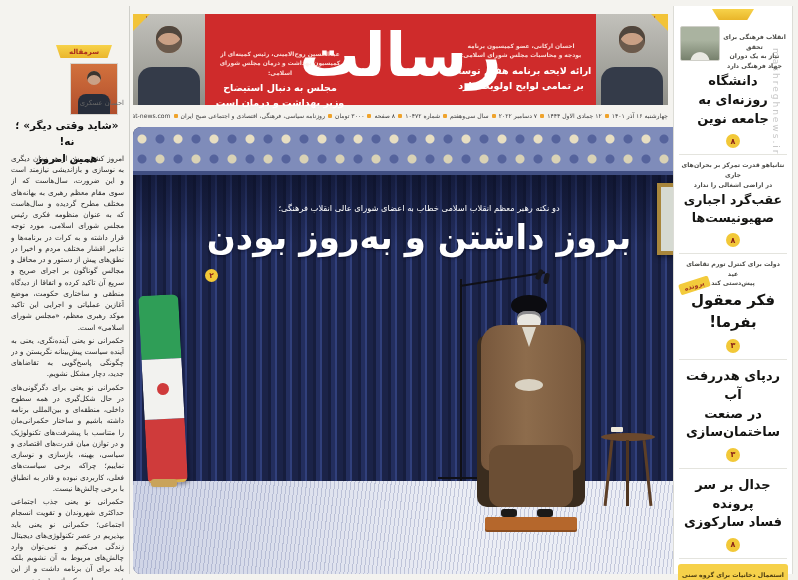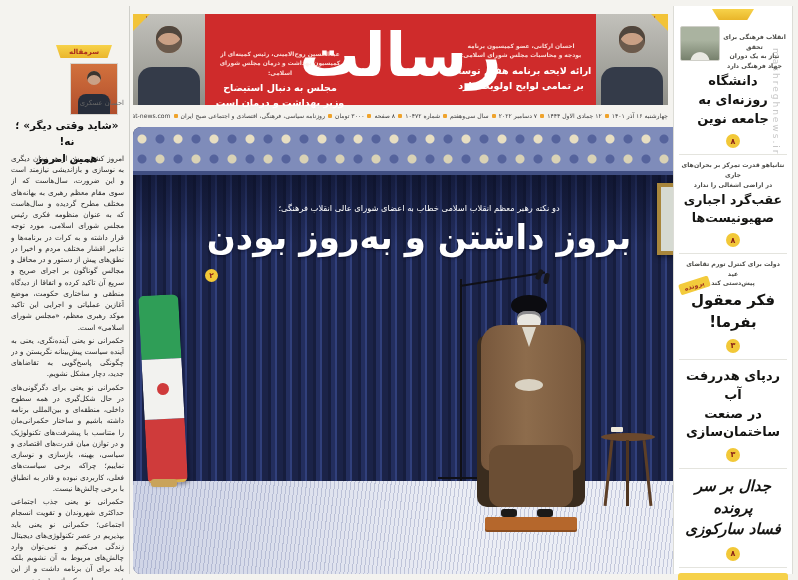--- a/index.html
+++ b/index.html
@@ -119,21 +119,21 @@
   #tableitem{position:absolute;left:478px;top:300px;width:12px;height:5px;background:#efe9da;border-radius:1px;}
   
   #sidebar{position:absolute;left:673px;top:6px;width:120px;height:568px;background:#fff;border-left:1px solid #dcdcd6;
     border-right:1px solid #dcdcd6;direction:rtl;text-align:center;box-sizing:border-box;padding:3px 5px 0;}
   #sb-ribbon{width:42px;height:11px;margin:0 auto 1px;background:linear-gradient(180deg,#f7d24a,#e9b62a);
     clip-path:polygon(0 0,100% 0,84% 100%,16% 100%);}
   .sb-item{padding:5px 1px 6px;border-bottom:1px solid #e4e4de;position:relative;}
   .sb-item:last-child{border-bottom:none;}
   .sb-kicker{font-size:6.2px;font-weight:bold;color:#4c4c48;line-height:1.55;}
   .sb-headline{font-weight:bold;color:#141412;line-height:1.45;margin-top:2px;}
-  .hl-xl{font-size:13px;} .hl-l{font-size:12.5px;} .hl-xxl{font-size:15px;} .hl-m{font-size:13px;} .hl-ml{font-size:15px;font-style:italic;}
+  .hl-xl{font-size:13px;} .hl-l{font-size:12.5px;} .hl-xxl{font-size:15px;} .hl-m{font-size:13px;} .hl-ml{font-size:13px;}
   .sb-circle{margin-top:4px;}
   #sb-item1-row{display:flex;align-items:flex-start;gap:3px;}
   #sb-thumb{flex:none;width:38px;height:33px;border:1px solid #cfcfc8;border-radius:2px;
     background:
       radial-gradient(circle at 50% 105%,#e9e9e2 9px,transparent 10px),
       linear-gradient(180deg,#aab3a0 0 40%,#77816d);}
   #sb-item1-row .sb-kicker{margin-top:6px;}
   #sb-tag{position:absolute;left:0;top:26px;background:#f3cb3c;color:#a3321f;font-size:6.5px;font-weight:bold;
     padding:1.5px 5px;border-radius:2px;transform:rotate(-18deg);}
   #sb-yellowbox{margin:5px -1px 0;background:#f6d14a;border-radius:3px;padding:6px 4px 7px;}

